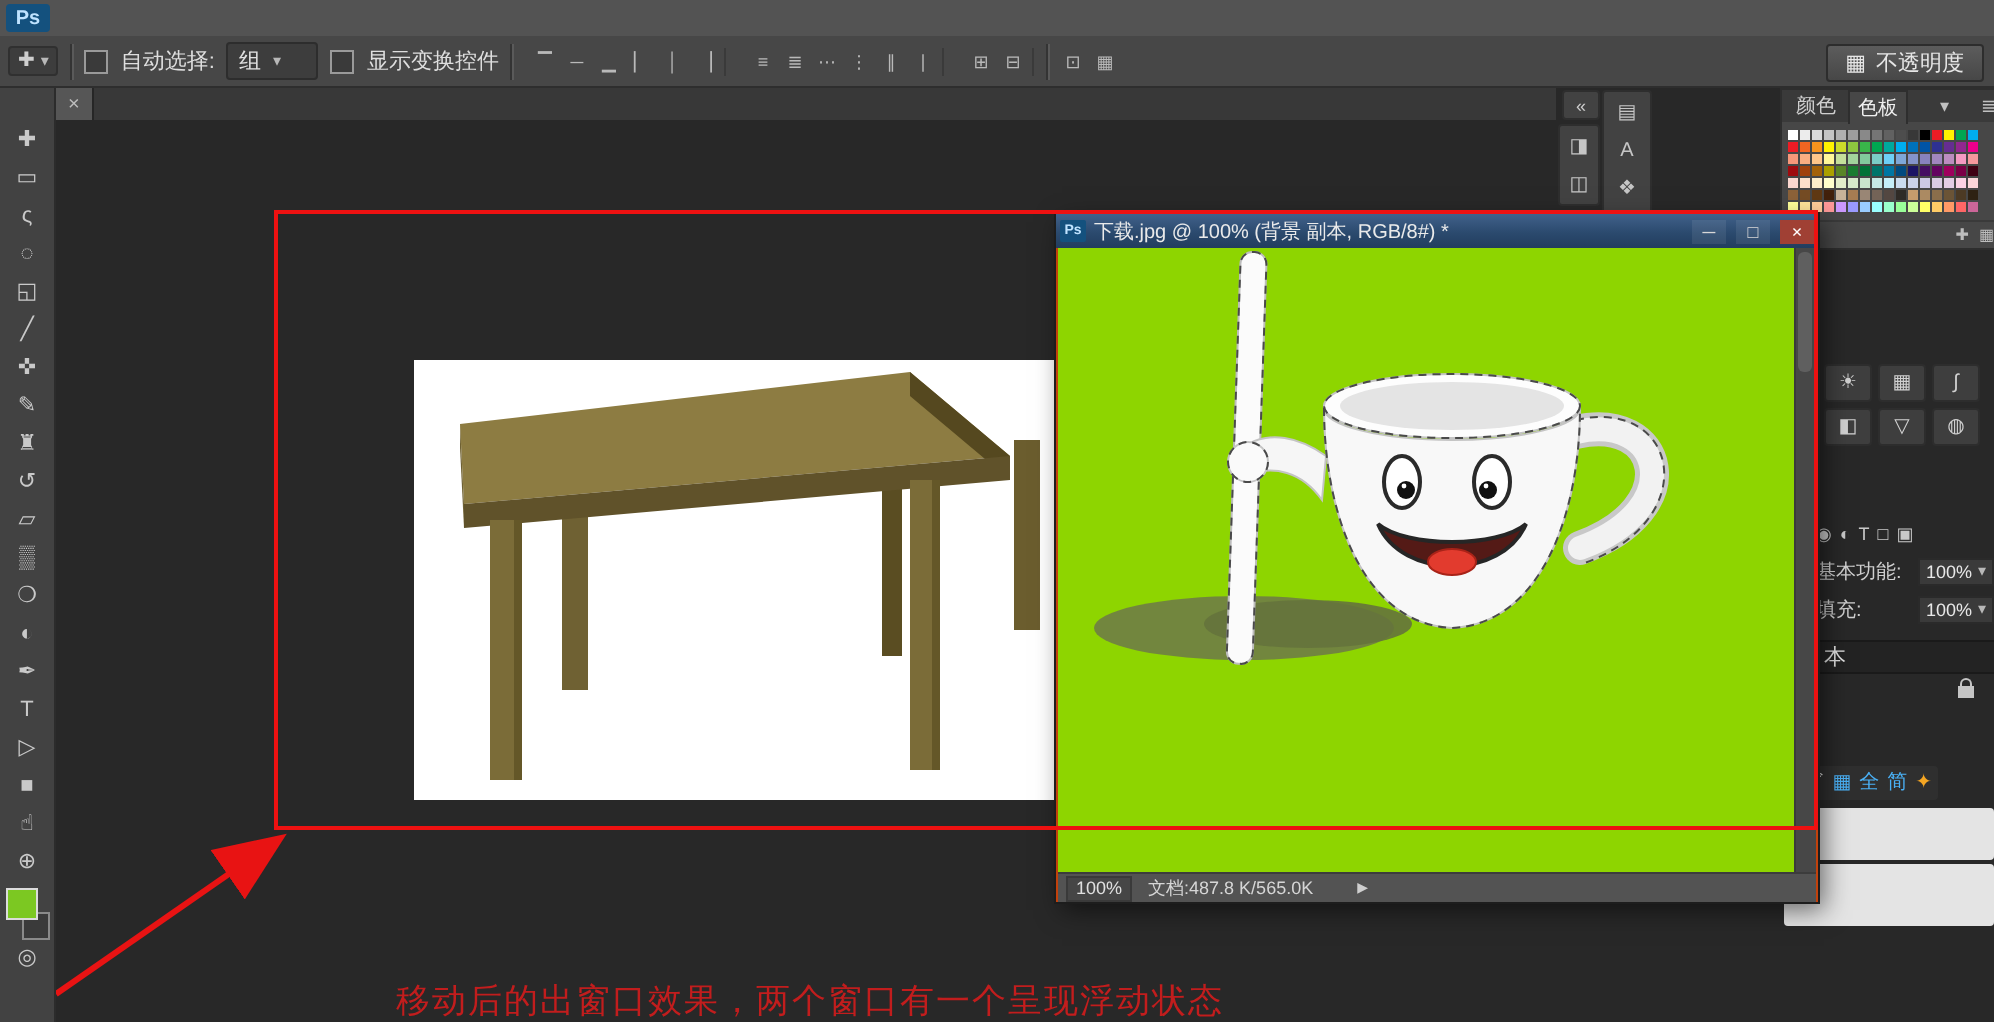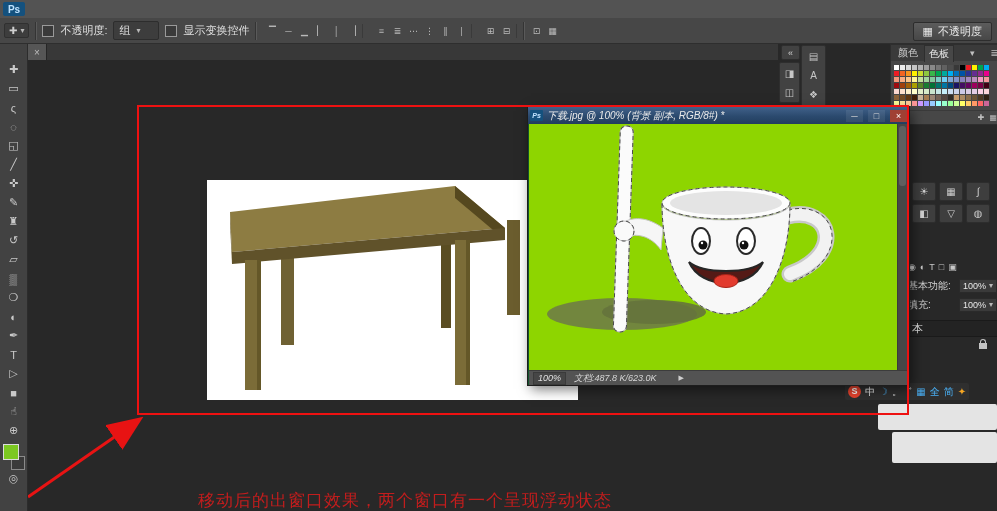--- a/index.html
+++ b/index.html
@@ -47,22 +47,22 @@
   .tool{width:24px;height:19px;font-size:11px;color:#c9c9c9;display:flex;align-items:center;justify-content:center;}
   .color-ctrl{position:relative;width:24px;height:26px;margin-top:4px;}
   .bg-swatch{position:absolute;right:1px;bottom:0;width:12px;height:12px;background:#3a3a3a;border:1px solid #8a8a8a;}
   .fg-swatch{position:absolute;left:1px;top:0;width:14px;height:14px;border:1px solid #dcdcdc;}
   .tool-extra{width:24px;height:16px;font-size:11px;color:#c9c9c9;display:flex;align-items:center;justify-content:center;}
 
   
   .doc-image{position:absolute;left:207px;top:180px;width:371px;height:220px;background:#ffffff;z-index:5;}
 
   
-  .float-win{position:absolute;left:528px;top:107px;width:381px;height:278px;background:#14532d;z-index:10;
-             box-shadow:0 0 0 1px #1d1d1d,3px 4px 12px rgba(0,0,0,.55);font-style:italic;}
+  .float-win{position:absolute;left:528px;top:107px;width:381px;height:344px;background:#c2410c;z-index:10;
+             box-shadow:0 0 0 1px #1d1d1d,3px 4px 12px rgba(0,0,0,.55);}
   .fw-title{position:absolute;left:0;top:0;right:0;height:17px;display:flex;align-items:center;
             background:linear-gradient(#41618a,#2b4a6e 55%,#223d5e);padding:0 2px;gap:4px;}
   .fw-ps{width:13px;height:11px;background:#14517e;color:#bfe3ff;font-size:7px;font-weight:bold;
          display:flex;align-items:center;justify-content:center;border-radius:1px;}
   .fw-title-text{font-size:10px;color:#eaeaea;flex:1;white-space:nowrap;overflow:hidden;}
   .fw-btn{width:17px;height:12px;display:flex;align-items:center;justify-content:center;
           font-size:9px;color:#d8d8d8;background:rgba(255,255,255,.08);margin-left:1px;}
   .fw-close{background:#a04034;color:#fff;}
   .fw-content{position:absolute;left:1px;top:17px;right:11px;bottom:14px;overflow:hidden;}
   .fw-scroll{position:absolute;right:1px;top:17px;width:10px;bottom:14px;background:#474747;border-left:1px solid #3a3a3a;}
@@ -130,21 +130,21 @@
     <div class="ps-logo">Ps</div>
   </div>
 
   <div class="optionsbar">
     <div class="tool-preset">
       <span>✚</span>
       <span class="caret">▾</span>
     </div>
     <div class="vsep"></div>
     <span class="checkbox"></span>
-    <span class="opt-label">不透明度:</span>
+    <span class="opt-label">自动选择:</span>
     <div class="dropdown">
       <span>组</span>
       <span class="caret">▾</span>
     </div>
     <span class="checkbox"></span>
     <span class="opt-label">显示变换控件</span>
     <div class="vsep"></div>
     <div class="align-area">
         <div class="icon-group">
           <span class="opt-icon">▔</span>
@@ -272,21 +272,21 @@
         <circle cx="214" cy="119" r="1.2" fill="#ffffff"></circle>
         <path d="M160,138 C172,166 222,166 234,138 C220,150 174,150 160,138 Z" fill="#541a16" stroke="#262626" stroke-width="2"></path>
         <ellipse cx="197" cy="157" rx="12" ry="6.5" fill="#e23b2e" stroke="#a82318"></ellipse>
       </svg>
     </div>
     <div class="fw-scroll">
         <div class="fw-thumb"></div>
       </div>
     <div class="fw-status">
       <span class="fw-zoom">100%</span>
-      <span class="fw-doc">文档:487.8 K/623.0K</span>
+      <span class="fw-doc">文档:487.8 K/565.0K</span>
       <span class="fw-play">▶</span>
     </div>
   </div>
 
   <div class="collapse-btn">«</div>
   <div class="strip" id="stripA">
       <div class="strip-icon">◨</div>
       <div class="strip-icon">◫</div>
     </div>
   <div class="strip" id="stripB">

